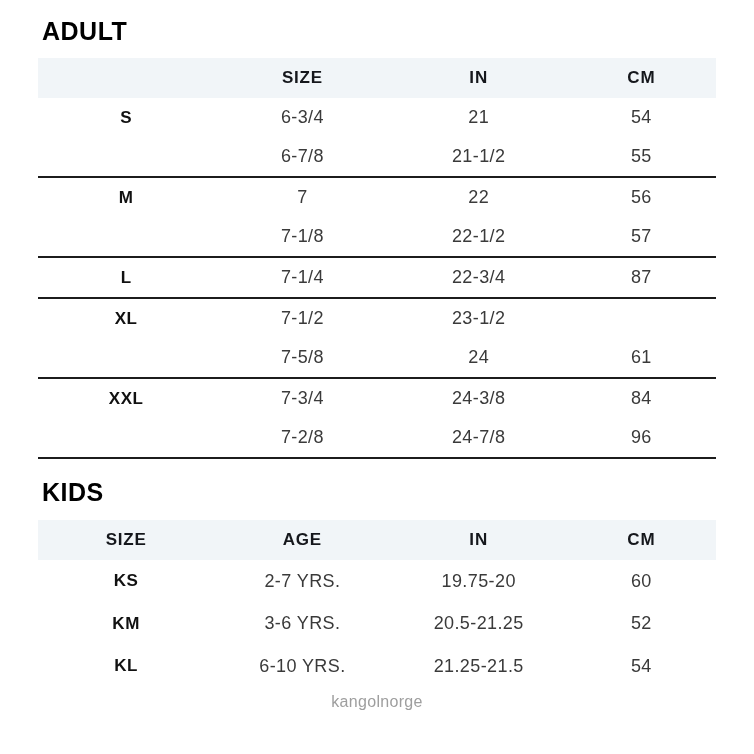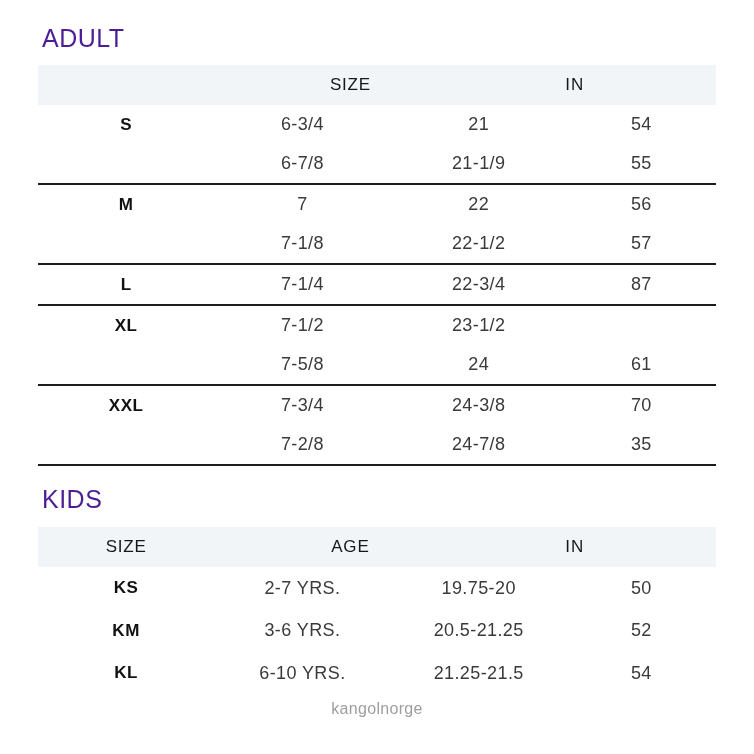--- a/index.html
+++ b/index.html
@@ -4,44 +4,43 @@
 <style>
   html,body{margin:0;padding:0;background:#ffffff;}
   body{
     width:754px;height:754px;overflow:hidden;
     font-family:"Liberation Sans","DejaVu Sans",sans-serif;
     color:#383838;
     -webkit-font-smoothing:antialiased;
   }
   .page{width:754px;height:754px;position:relative;}
   .section-heading{
-    margin:24px 0 12px 42px;
+    margin:17px 0 12px 42px;
     font-size:25px;line-height:29px;
-    font-weight:400;letter-spacing:0.5px;
-    color:#4c1d95;
+    font-weight:700;letter-spacing:0.5px;
+    color:#000000;
   }
   .section-heading.kids{margin-top:19px;margin-bottom:13px;}
   .size-table{
     margin-left:38px;
     width:678px;
   }
   .trow{
     display:grid;
     grid-template-columns:26% 26% 26% 22%;
     align-items:center;
     text-align:center;
   }
   .trow.header{
     height:40px;
     background:#f1f5f8;
-    font-weight:400;
+    font-weight:700;
     font-size:17px;
     letter-spacing:0.8px;
     color:#15171c;
-    gap:48px;
   }
   .adult .trow.data{height:39px;}
   .kids-table .trow.data{height:42.5px;text-align:center;}
   .trow.data{
     font-size:18px;
     font-weight:400;
     letter-spacing:0.4px;
     color:#3a3a3a;
   }
   .trow.data .rowlabel{
@@ -77,21 +76,21 @@
     <div class="size-group">
       <div class="trow data">
         <div class="rowlabel">S</div>
         <div>6-3/4</div>
         <div>21</div>
         <div>54</div>
       </div>
       <div class="trow data">
         <div class="rowlabel"></div>
         <div>6-7/8</div>
-        <div>21-1/9</div>
+        <div>21-1/2</div>
         <div>55</div>
       </div>
     </div>
 
     <div class="size-group">
       <div class="trow data">
         <div class="rowlabel">M</div>
         <div>7</div>
         <div>22</div>
         <div>56</div>
@@ -125,46 +124,46 @@
         <div>24</div>
         <div>61</div>
       </div>
     </div>
 
     <div class="size-group">
       <div class="trow data">
         <div class="rowlabel">XXL</div>
         <div>7-3/4</div>
         <div>24-3/8</div>
-        <div>70</div>
+        <div>84</div>
       </div>
       <div class="trow data">
         <div class="rowlabel"></div>
         <div>7-2/8</div>
         <div>24-7/8</div>
-        <div>35</div>
+        <div>96</div>
       </div>
     </div>
   </div>
 
   <div class="section-heading kids">KIDS</div>
 
   <div class="size-table kids-table">
     <div class="trow header">
       <div>SIZE</div>
       <div>AGE</div>
       <div>IN</div>
       <div>CM</div>
     </div>
 
     <div class="trow data">
       <div class="rowlabel">KS</div>
       <div>2-7 YRS.</div>
       <div>19.75-20</div>
-      <div>50</div>
+      <div>60</div>
     </div>
     <div class="trow data">
       <div class="rowlabel">KM</div>
       <div>3-6 YRS.</div>
       <div>20.5-21.25</div>
       <div>52</div>
     </div>
     <div class="trow data">
       <div class="rowlabel">KL</div>
       <div>6-10 YRS.</div>

